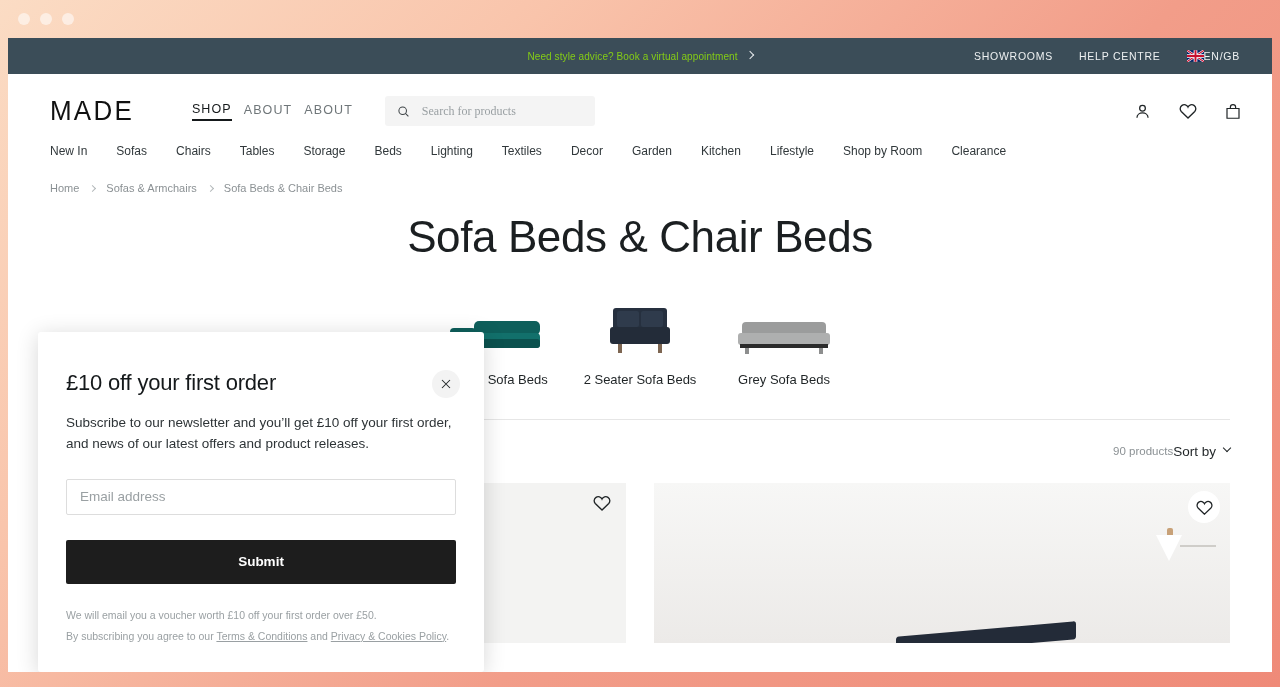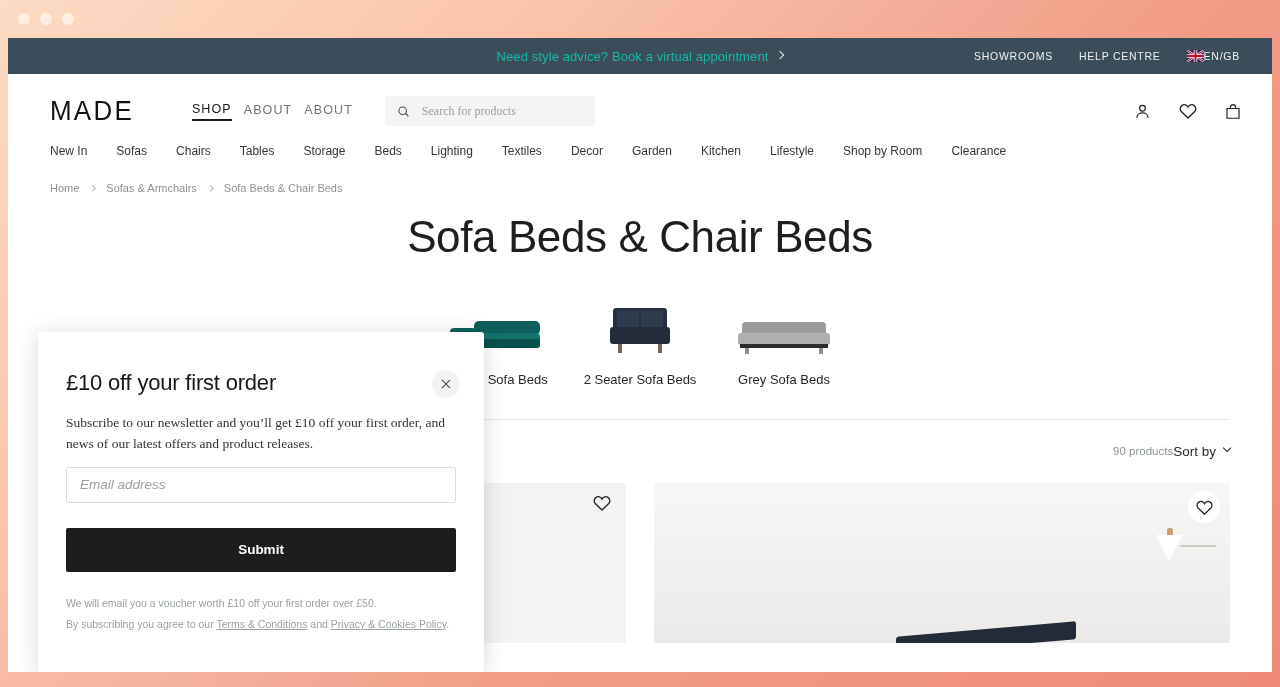--- a/index.html
+++ b/index.html
@@ -50,23 +50,23 @@
     background: #3b4d58;
     display: flex;
     align-items: center;
     position: relative;
     color: #ffffff;
   }
   .topbar-center {
     position: absolute;
     left: 0; right: 0;
     text-align: center;
-    font-size: 13px;
+    font-size: 10px;
     letter-spacing: 0.1px;
-    color: #14b8a6;
+    color: #84cc16;
     display: flex;
     align-items: center;
     justify-content: center;
     gap: 9px;
     pointer-events: none;
   }
   .topbar-center .ta { pointer-events: auto; cursor: pointer; }
   .chev-r {
     display: inline-block;
     width: 6px; height: 6px;
@@ -418,46 +418,44 @@
     font-size: 22px;
     font-weight: 400;
     color: #15191b;
     letter-spacing: -0.2px;
   }
   .modal p.sub {
     margin-top: 17px;
     font-size: 13.5px;
     line-height: 1.55;
     color: #2e3437;
-    font-family: Liberation Serif, serif;
   }
   .modal-close {
     position: absolute;
     top: 38px; right: 24px;
     width: 28px; height: 28px;
     border-radius: 50%;
     background: #f3f3f3;
     border: 0;
     cursor: pointer;
     display: flex;
     align-items: center;
     justify-content: center;
   }
   .email-input {
-    margin-top: 12px;
+    margin-top: 24px;
     width: 100%;
     height: 36px;
     border: 1px solid #dddddd;
     border-radius: 2px;
     padding: 0 13px;
     font-family: "Liberation Sans", sans-serif;
     font-size: 13.5px;
     color: #2e3437;
     outline: none;
-    font-style: italic;
   }
   .email-input::placeholder { color: #9aa0a3; }
   .submit-btn {
     margin-top: 25px;
     width: 100%;
     height: 44px;
     background: #1d1d1d;
     color: #ffffff;
     border: 0;
     font-family: "Liberation Sans", sans-serif;

